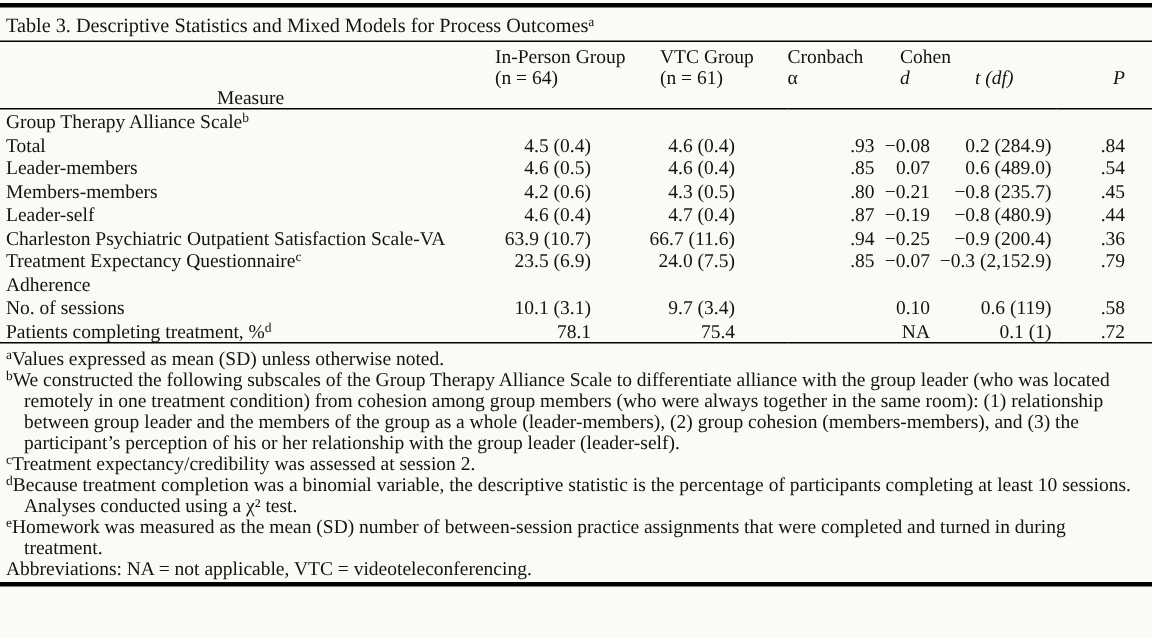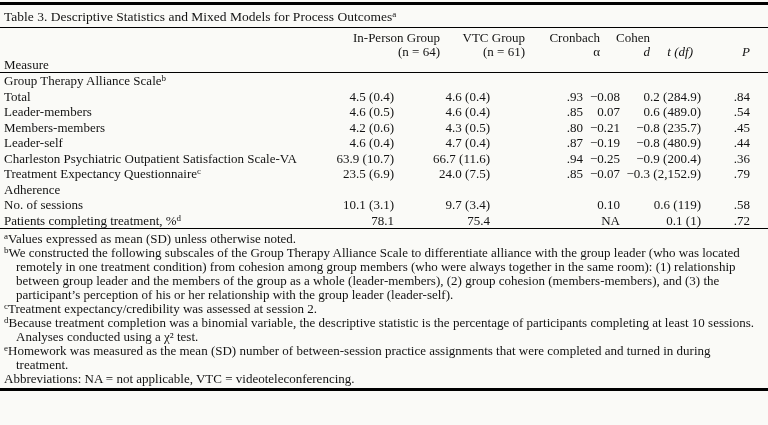--- a/index.html
+++ b/index.html
@@ -14,24 +14,24 @@
   .rule-top{margin-top:2px}
   .rule-thin{height:0;border-top:1px solid #000}
   .rule-bottom{margin-top:2px}
 
   .title{padding:4px 8px 3px 4px;font-size:13.5px;font-weight:normal;line-height:15px}
   sup{font-size:9px;line-height:0;vertical-align:4px}
 
   table.stats{border-collapse:collapse;table-layout:fixed;width:768px}
   thead th{
     vertical-align:bottom;font-weight:normal;font-size:13px;line-height:13.5px;
-    padding:3px 0 14px 0;border-bottom:1px solid #000;text-align:right;
+    padding:3px 0 14px 0;border-bottom:1px solid #000;text-align:left;
   }
-  thead th.h-measure{text-align:left;padding:3px 0 1px 4px}
-  thead th.h-t{text-align:right;padding-right:12px}
+  thead th.h-measure{text-align:center;padding:3px 0 1px 4px}
+  thead th.h-t{text-align:left;padding-right:12px}
   thead th.h-p{text-align:right;padding-right:18px}
   .it{font-style:italic}
 
   tbody td{height:15.5px;padding:0;font-size:13px;line-height:15.5px}
   tbody td.m{padding-left:4px;white-space:nowrap;overflow:hidden}
   tbody td.m.ind{}
   tbody td.c{position:relative}
   tbody td.c .v{position:absolute;top:0;white-space:nowrap;line-height:15.5px}
   td.g1 .v{right:46px}
   td.g2 .v{right:35px}

